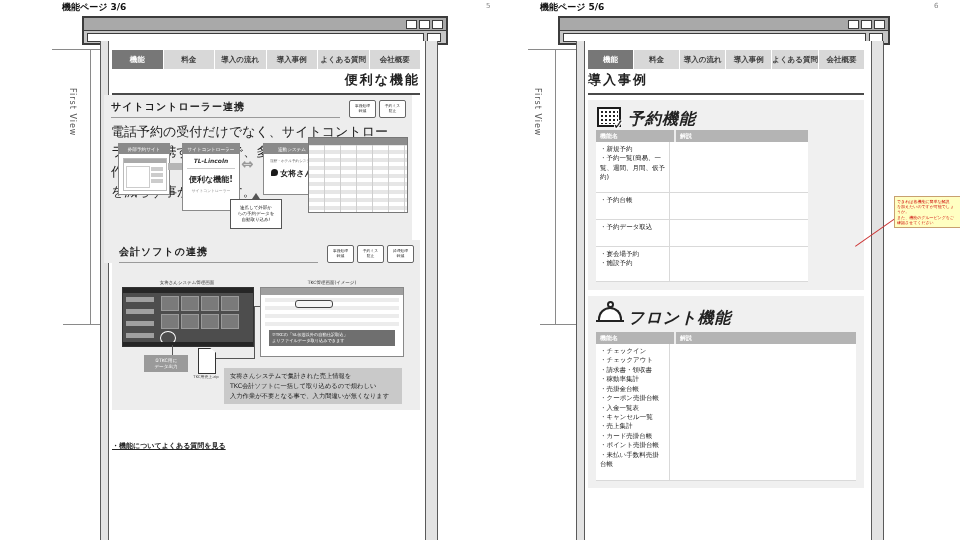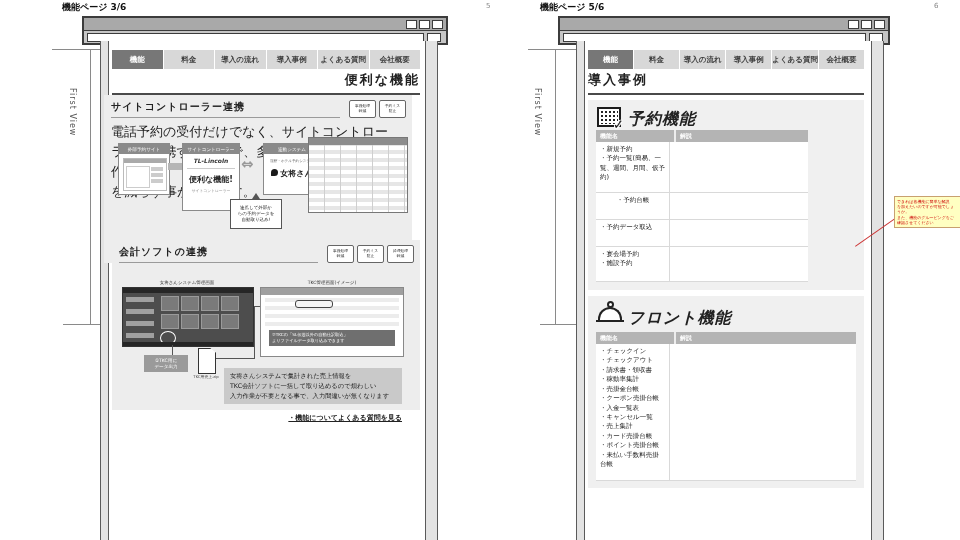--- a/index.html
+++ b/index.html
@@ -60,21 +60,21 @@
   .tooltip-dark{position:absolute;background:#6f6f6f;color:#fff;font-size:4.2px;line-height:1.4;
                 padding:2px 3px;white-space:pre-line;}
   .step-label{position:absolute;background:#9a9a9a;color:#fff;font-size:4.6px;line-height:1.3;
               display:flex;align-items:center;justify-content:center;text-align:center;white-space:pre-line;}
   .sd{position:absolute;background:#fff;border:1.5px solid #333;
       clip-path:polygon(0 0,68% 0,100% 18%,100% 100%,0 100%);}
   .file-label{position:absolute;font-size:3.8px;color:#444;text-align:center;white-space:nowrap;}
   .note-box{position:absolute;background:#c9c9c9;font-size:6.3px;line-height:1.6;color:#222;
             padding:3px 6px;white-space:pre-line;}
   .faq-link{position:absolute;font-size:7px;font-weight:bold;color:#222;text-decoration:underline;
-            text-align:right;cursor:pointer;}
+            cursor:pointer;margin-top:28px;}
   .line{position:absolute;background:#555;}
   
   .sec-icon-title{position:absolute;font-size:16px;font-weight:bold;letter-spacing:1px;color:#222;font-style:italic;}
   .wtable{position:absolute;}
   .wt-head{display:flex;height:12px;background:#b4b4b4;color:#fff;font-size:6px;font-weight:bold;}
   .wt-head .c1{width:74px;display:flex;align-items:center;padding-left:4px;border-right:2px solid #ededed;}
   .wt-head .c2{flex:1;display:flex;align-items:center;padding-left:4px;}
   .wt-row{display:flex;background:#fff;border-bottom:1px solid #d9d9d9;}
   .wt-row .c1{width:74px;font-size:6.5px;line-height:1.45;padding:3px 3px 3px 4px;white-space:pre-line;
               border-right:1px solid #d9d9d9;box-sizing:border-box;}
@@ -279,21 +279,21 @@
     <div class="wtable" style="left:8px;top:30px;width:212px;">
       <div class="wt-head">
         <div class="c1">機能名</div>
         <div class="c2">解説</div>
       </div>
       <div class="wt-row" style="min-height:50px;">
         <div class="c1">・新規予約
 ・予約一覧(簡易、一覧、週間、月間、仮予約)</div>
           <div class="c2"></div>
       </div>
-      <div class="wt-row" style="min-height:26px;text-align:center;">
+      <div class="wt-row" style="min-height:26px;">
         <div class="c1">・予約台帳</div>
           <div class="c2"></div>
       </div>
       <div class="wt-row" style="min-height:26px;">
         <div class="c1">・予約データ取込</div>
           <div class="c2"></div>
       </div>
       <div class="wt-row" style="min-height:34px;">
         <div class="c1">・宴会場予約
 ・施設予約</div>

